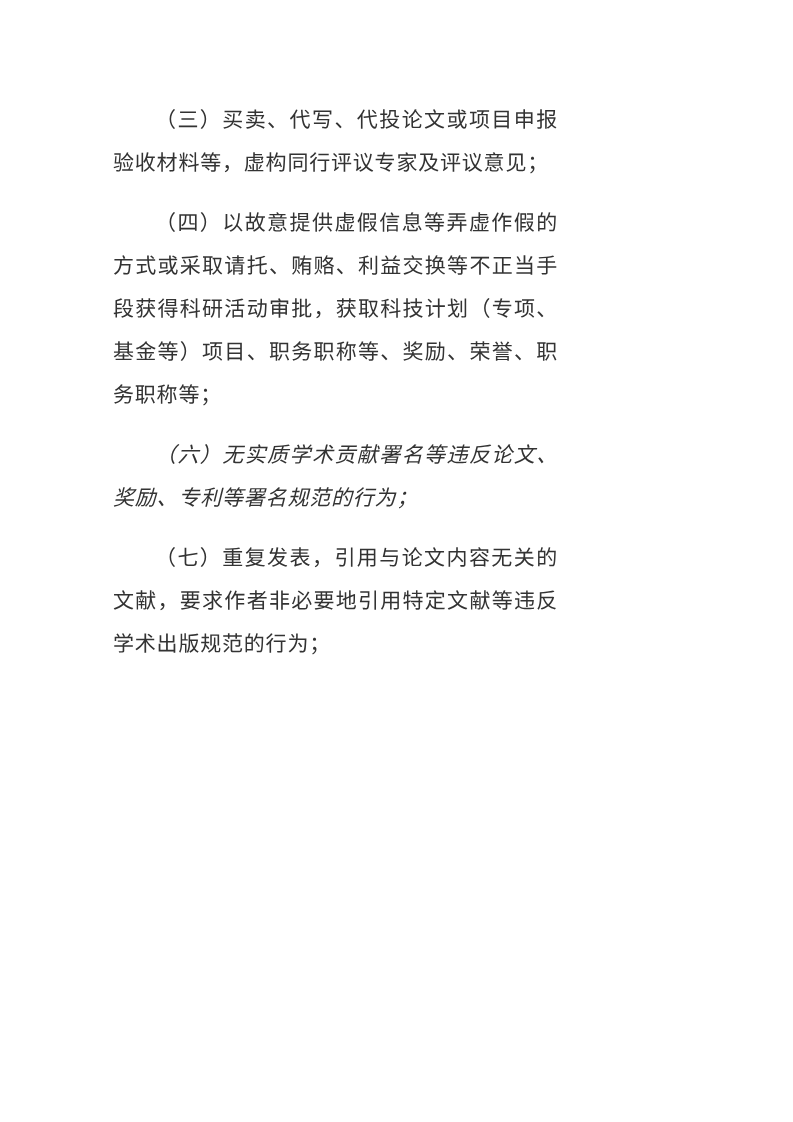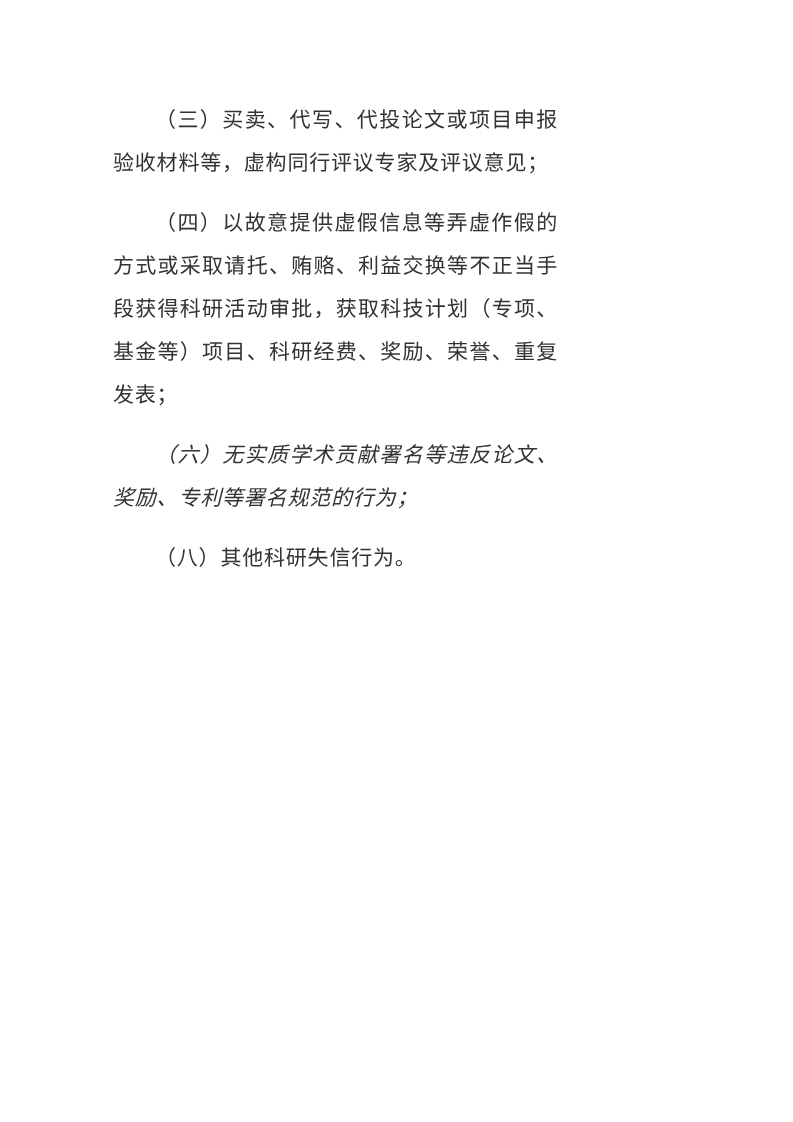--- a/index.html
+++ b/index.html
@@ -38,17 +38,17 @@
     font-weight: 400;
     -webkit-font-smoothing: antialiased;
   }
 </style>
 </head>
 <body style="background: rgb(255, 255, 255);">
 
 <div class="page">
   <div class="doc-body">
     <p style="color: rgb(51, 51, 51);">（三）买卖、代写、代投论文或项目申报验收材料等，虚构同行评议专家及评议意见；</p>
-    <p style="color: rgb(51, 51, 51);">（四）以故意提供虚假信息等弄虚作假的方式或采取请托、贿赂、利益交换等不正当手段获得科研活动审批，获取科技计划（专项、基金等）项目、科研经费、奖励、荣誉、重复发表；</p>
+    <p style="color: rgb(51, 51, 51);">（四）以故意提供虚假信息等弄虚作假的方式或采取请托、贿赂、利益交换等不正当手段获得科研活动审批，获取科技计划（专项、基金等）项目、职务职称等、奖励、荣誉、职务职称等；</p>
     <p style="color: rgb(51, 51, 51); font-style: italic;">（六）无实质学术贡献署名等违反论文、奖励、专利等署名规范的行为；</p>
-    <p style="color: rgb(51, 51, 51);">（八）其他科研失信行为。</p>
+    <p style="color: rgb(51, 51, 51);">（七）重复发表，引用与论文内容无关的文献，要求作者非必要地引用特定文献等违反学术出版规范的行为；</p>
   </div>
 </div>
 
 </body></html>

